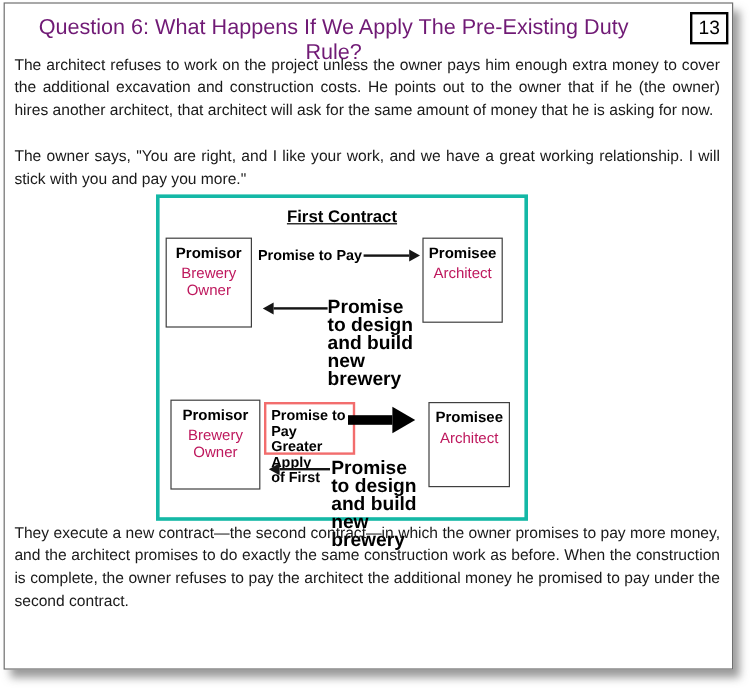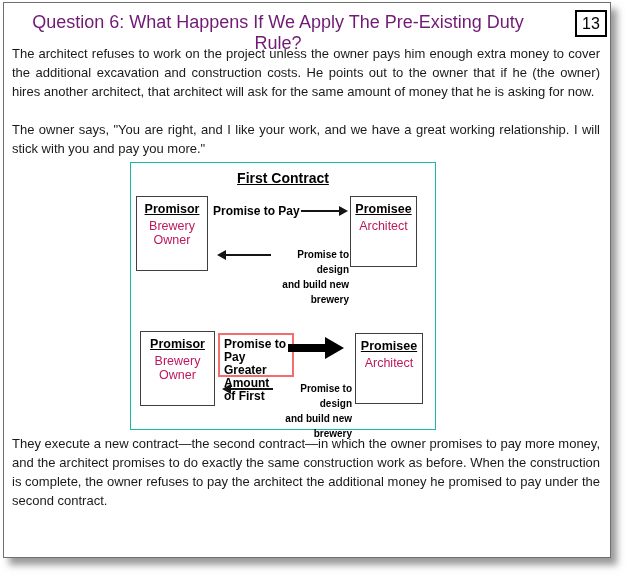--- a/index.html
+++ b/index.html
@@ -16,37 +16,37 @@
            font-size:16px;font-weight:normal;color:#000;}
 
   
   .body{left:8px;right:10px;margin:0;font-size:13px;line-height:19px;text-align:justify;}
   .p1{top:41px;}
   .p2{top:117px;}
   .p3{top:431px;}
   .p4{top:510px;}
 
   
-  .diagram{left:126px;top:159px;width:304px;height:266px;border:1px solid #14b8a6;background:#fff;}
+  .diagram{left:126px;top:159px;width:304px;height:266px;border:3px solid #14b8a6;background:#fff;}
   .d-title{left:0;width:100%;text-align:center;font-size:14px;font-weight:bold;
            text-decoration:underline;color:#000;}
   .fc-title{top:7px;}
   .sc-title{top:141px;}
 
   .party-box{border:1px solid #3f3f3f;background:#fff;text-align:center;box-sizing:border-box;}
-  .party-role{font-size:12.5px;font-weight:bold;text-decoration:underline;color:#000;margin-top:5px;}
+  .party-role{font-size:12.5px;font-weight:bold;color:#000;margin-top:5px;}
   .party-name{font-size:12.5px;color:#be185d;margin-top:3px;}
   .box-a1{left:5px;top:33px;width:72px;height:75px;}
   .box-b1{left:219px;top:33px;width:67px;height:71px;}
   .box-a2{left:9px;top:168px;width:75px;height:75px;}
   .box-b2{left:224px;top:170px;width:68px;height:71px;}
 
   .alabel{font-size:12px;font-weight:bold;color:#000;}
   .fwd1-label{left:82px;top:41px;}
-  .ret-label{text-align:right;font-size:10px;font-weight:bold;line-height:15px;color:#000;}
+  .ret-label{text-align:left;font-size:16px;font-weight:bold;line-height:15px;color:#000;}
   .ret1-label{left:140px;top:84px;width:78px;}
   .ret2-label{left:143px;top:218px;width:78px;}
 
   .tarrow{display:flex;align-items:center;}
   .tarrow .shaft{flex:1;height:2px;background:#151515;}
   .head-r{width:0;height:0;border-left:9px solid #151515;border-top:5px solid transparent;border-bottom:5px solid transparent;}
   .head-l{width:0;height:0;border-right:9px solid #151515;border-top:5px solid transparent;border-bottom:5px solid transparent;}
   .fwd1-arrow{left:170px;top:43px;width:47px;height:10px;}
   .ret1-arrow{left:86px;top:87px;width:54px;height:10px;}
   .ret2-arrow{left:91px;top:221px;width:51px;height:10px;}
@@ -104,21 +104,21 @@
       </div>
 
 
       <div class="abs party-box box-a2">
         <div class="party-role">Promisor</div>
         <div class="party-name">Brewery Owner</div>
       </div>
 
       <div class="abs red-box">
         <div>Promise to Pay</div>
-        <div>Greater Amount</div>
+        <div>Greater Apply</div>
         <div>of First</div>
       </div>
 
       <div class="abs thick-arrow">
         <span class="shaft"></span>
         <span class="head"></span>
       </div>
 
       <div class="abs party-box box-b2">
         <div class="party-role">Promisee</div>

